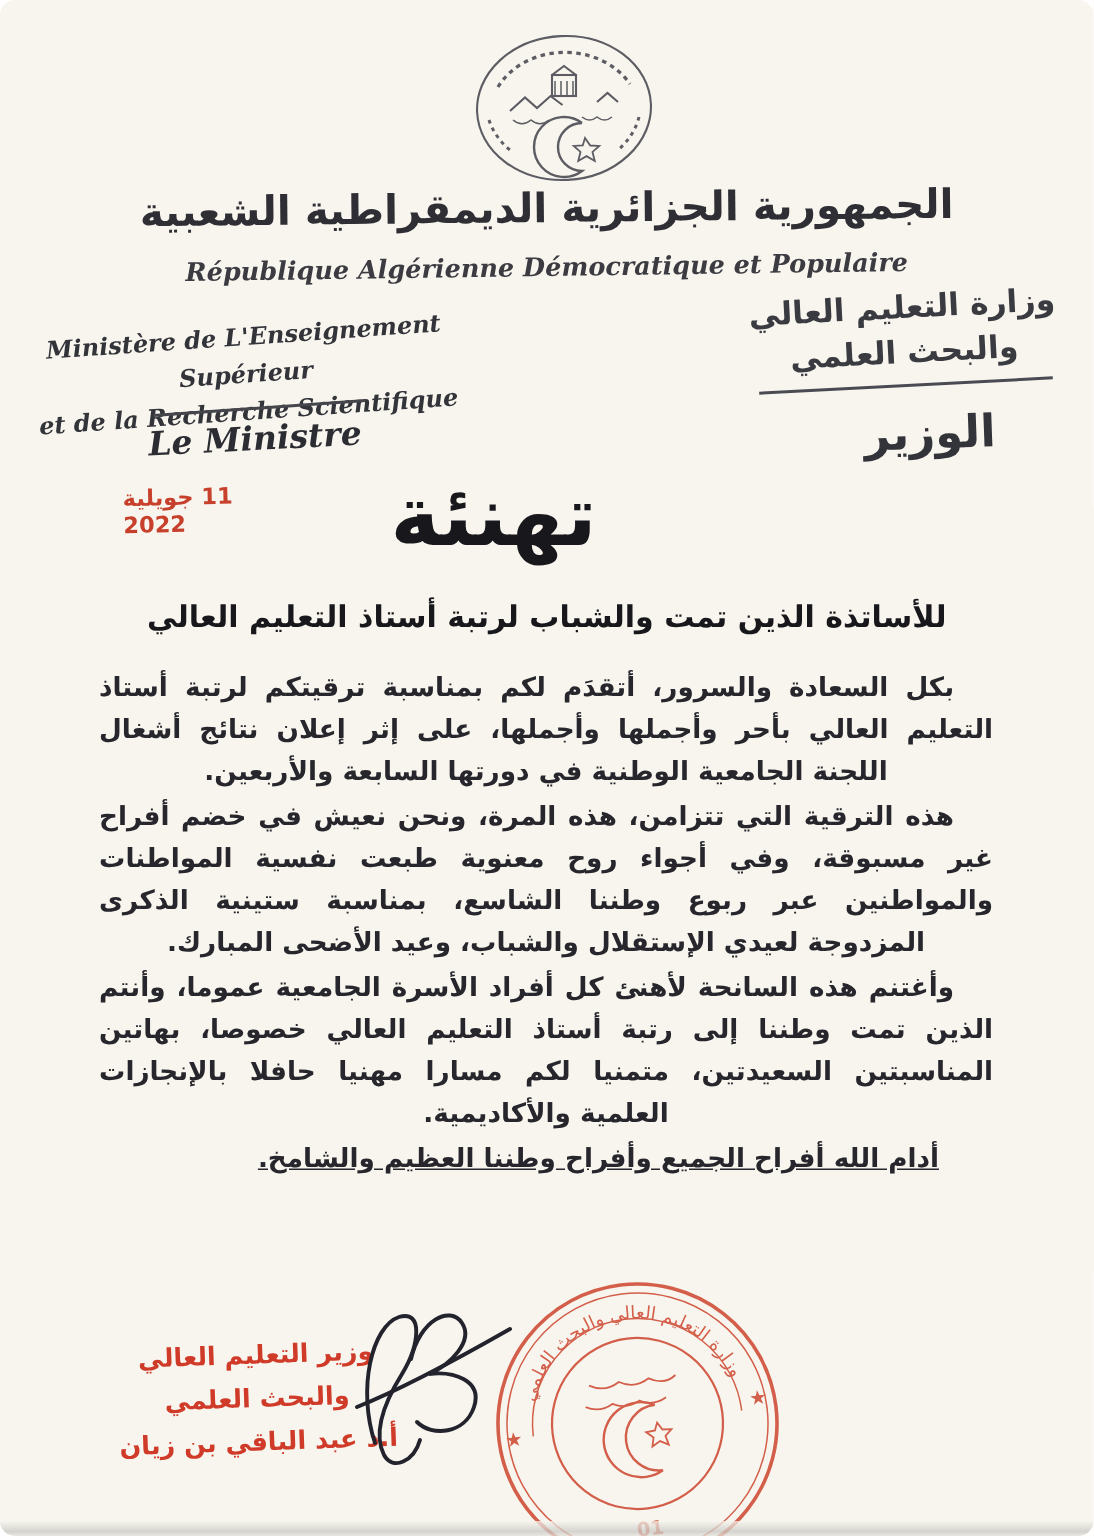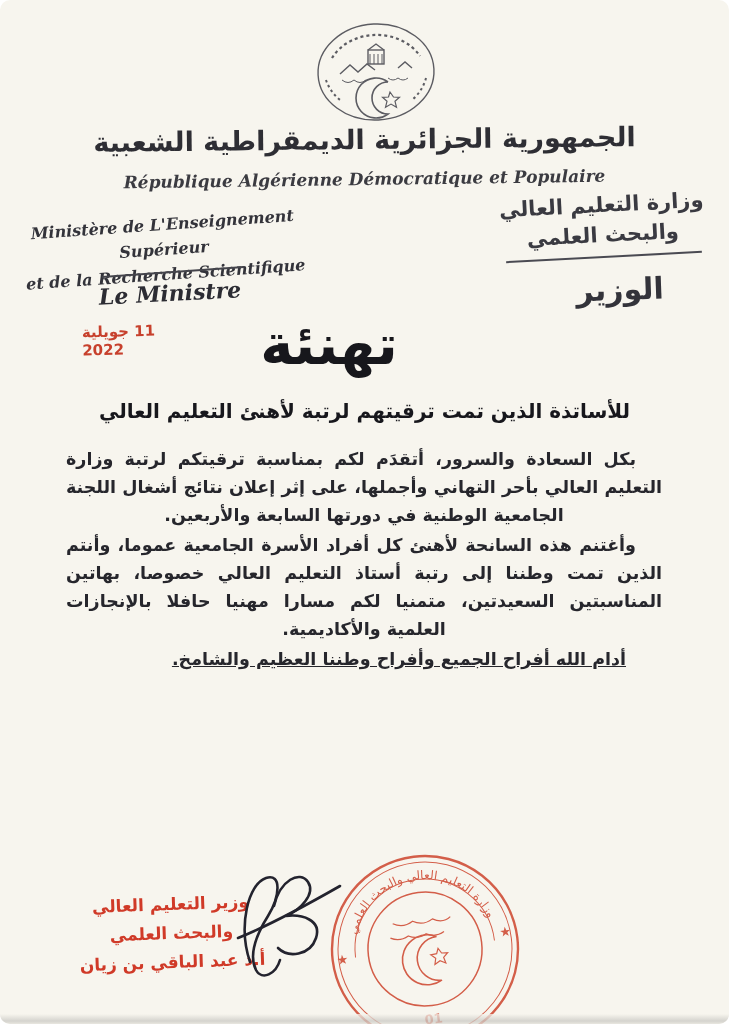--- a/index.html
+++ b/index.html
@@ -119,24 +119,25 @@
   <div class="abs ministry-ar">
     <div>وزارة التعليم العالي</div>
     <div>والبحث العلمي</div>
   </div>
   <div class="abs ar-rule"></div>
   <div class="abs minister-ar">الوزير</div>
 
   <div class="abs date-stamp" style="color:#c7402c">11 جويلية 2022</div>
 
   <div class="abs callig-title">تهنئة</div>
-  <div class="abs letter-heading">للأساتذة الذين تمت ترقيتهم لرتبة لأهنئ التعليم العالي</div>
+  <div class="abs letter-heading">للأساتذة الذين تمت والشباب لرتبة أستاذ التعليم العالي</div>
 
   <div class="abs body-text">
-    <p>بكل السعادة والسرور، أتقدَم لكم بمناسبة ترقيتكم لرتبة وزارة التعليم العالي بأحر التهاني وأجملها، على إثر إعلان نتائج أشغال اللجنة الجامعية الوطنية في دورتها السابعة والأربعين.</p>
+    <p>بكل السعادة والسرور، أتقدَم لكم بمناسبة ترقيتكم لرتبة أستاذ التعليم العالي بأحر وأجملها وأجملها، على إثر إعلان نتائج أشغال اللجنة الجامعية الوطنية في دورتها السابعة والأربعين.</p>
+    <p>هذه الترقية التي تتزامن، هذه المرة، ونحن نعيش في خضم أفراح غير مسبوقة، وفي أجواء روح معنوية طبعت نفسية المواطنات والمواطنين عبر ربوع وطننا الشاسع، بمناسبة ستينية الذكرى المزدوجة لعيدي الإستقلال والشباب، وعيد الأضحى المبارك.</p>
     <p>وأغتنم هذه السانحة لأهنئ كل أفراد الأسرة الجامعية عموما، وأنتم الذين تمت وطننا إلى رتبة أستاذ التعليم العالي خصوصا، بهاتين المناسبتين السعيدتين، متمنيا لكم مسارا مهنيا حافلا بالإنجازات العلمية والأكاديمية.</p>
     <p class="flush-right">أدام الله أفراح الجميع وأفراح وطننا العظيم والشامخ.</p>
   </div>
 
   <div class="abs sig-block" style="color:#d03a28">
     <div>وزير التعليم العالي والبحث العلمي</div>
     <div>أ.د عبد الباقي بن زيان</div>
   </div>
 
   <svg class="abs sig-scribble" viewBox="0 0 118 120" fill="none" stroke="#23232e" stroke-width="2.6" stroke-linecap="round">

